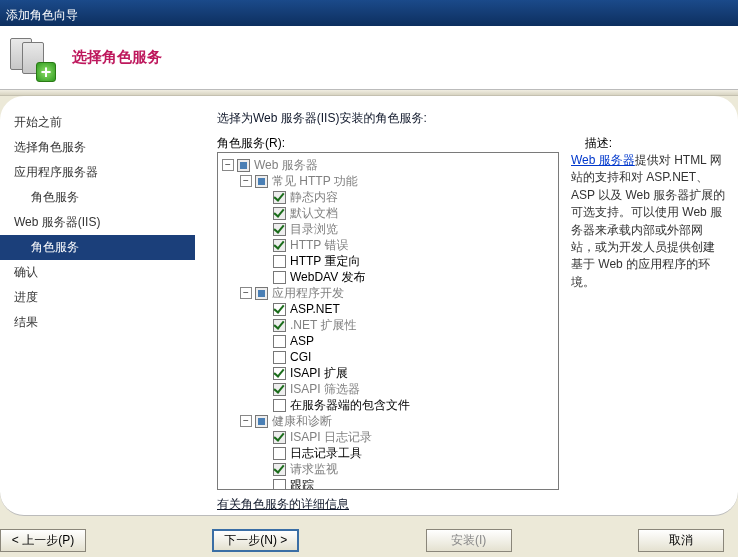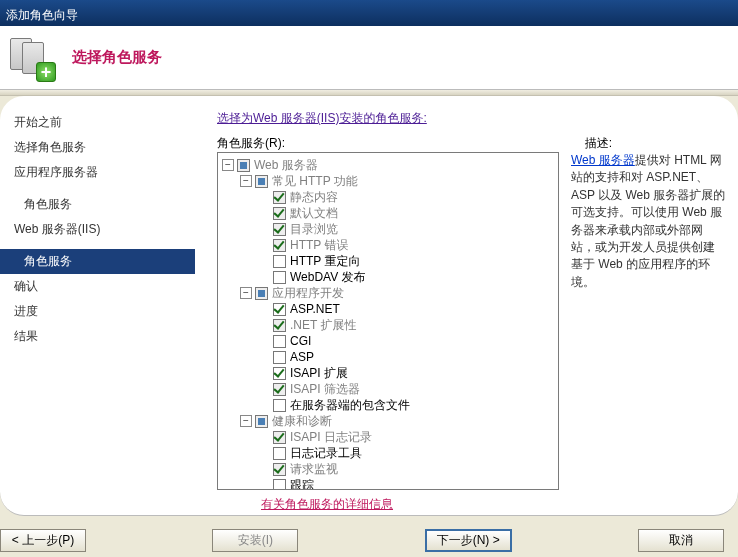--- a/index.html
+++ b/index.html
@@ -10,31 +10,31 @@
 .server-icon .box1, .server-icon .box2 { position: absolute; width: 22px; height: 32px; background: linear-gradient(#e9e9e9,#c7c7c7); border: 1px solid #7a7a7a; border-radius: 2px; }
 .server-icon .box1 { left: 0; top: 2px; }
 .server-icon .box2 { left: 12px; top: 6px; }
 .server-icon .plus { position: absolute; right: -2px; bottom: -2px; width: 20px; height: 20px; background: radial-gradient(#8fe06a,#2f9a1f); border-radius: 3px; color: #fff; font-weight: bold; font-size: 18px; line-height: 18px; text-align: center; border: 1px solid #2a7a15; }
 .header-title { font-size: 15px; font-weight: bold; color: #be185d; text-align: center; }
 .stripe { height: 6px; background: linear-gradient(#f0ede1,#d8d4c2); border-bottom: 1px solid #c4c0b0; }
 .body-area { display: flex; height: 420px; background: #fff; border-bottom: 1px solid #bbb; border-radius: 24px; }
 .sidebar { width: 195px; padding: 14px 0 0 0; border-right: 0; }
 .side-item { padding: 4px 12px 4px 14px; color: #333; cursor: pointer; }
 .side-item.active { background: #1b3f7a; color: #fff; }
-.side-sub { padding-left: 24px; margin-top: 7px; }
+.side-sub { padding-left: 31px; }
 .main { flex: 1; padding: 14px 8px 4px 22px; display: flex; flex-direction: column; }
-.instr { color: #4c1d95; margin-bottom: 8px; text-decoration: underline; }
+.instr { color: #0f172a; margin-bottom: 8px; }
 .instr-row { display: flex; justify-content: space-between; padding-right: 8px; gap: 36px; }
 .tree-desc-row { display: flex; gap: 8px; flex: 1; }
 .tree-wrap { width: 342px; height: 338px; border: 1px solid #7a7a7a; background: #fff; position: relative; overflow: hidden; }
 .tree-scroll { position: absolute; inset: 0; overflow-y: scroll; padding: 4px 2px 4px 4px; }
 .desc { flex: 1; padding: 0 4px; line-height: 1.45; color: #333; }
 .desc a { color: #0038cc; text-decoration: underline; }
 .more-link { margin-top: 6px; }
-.more-link a { color: #be185d; text-decoration: underline; margin-left: 44px; }
+.more-link a { color: #0f172a; text-decoration: underline; }
 .node { white-space: nowrap; line-height: 16px; height: 16px; display: flex; align-items: center; }
 .indent { display: inline-block; width: 18px; height: 16px; }
 .expander { display: inline-flex; width: 12px; height: 12px; border: 1px solid #888; background: #fff; align-items: center; justify-content: center; font-size: 10px; line-height: 10px; color: #333; margin-right: 3px; cursor: pointer; }
 .cb { display: inline-block; width: 13px; height: 13px; border: 1px solid #777; background: #fff; margin-right: 4px; position: relative; vertical-align: middle; }
 .cb.checked::after { content: ""; position: absolute; left: 2px; top: -1px; width: 4px; height: 8px; border: solid #1a6c1a; border-width: 0 2px 2px 0; transform: rotate(40deg); }
 .cb.partial::after { content: ""; position: absolute; left: 2px; top: 2px; right: 2px; bottom: 2px; background: #4a7fb5; }
 .cb.disabled { background: #eee; }
 .node-label { color: #000; }
 .node-label.dim { color: #808080; }
 .footer { height: 49px; background: #ece9d8; display: flex; justify-content: space-between; align-items: center; padding-right: 14px; gap: 6px; }
@@ -156,28 +156,28 @@
               <span class="indent"></span>
               <span class="indent" style="width: 15px;"></span>
               <span class="cb checked disabled"></span>
               <span class="node-label dim">.NET 扩展性</span>
             </div>
             <div class="node">
               <span class="indent"></span>
               <span class="indent"></span>
               <span class="indent" style="width: 15px;"></span>
               <span class="cb "></span>
+              <span class="node-label">ASP</span>
+            </div>
+            <div class="node">
+              <span class="indent"></span>
+              <span class="indent"></span>
+              <span class="indent" style="width: 15px;"></span>
+              <span class="cb "></span>
               <span class="node-label">CGI</span>
-            </div>
-            <div class="node">
-              <span class="indent"></span>
-              <span class="indent"></span>
-              <span class="indent" style="width: 15px;"></span>
-              <span class="cb "></span>
-              <span class="node-label">ASP</span>
             </div>
             <div class="node">
               <span class="indent"></span>
               <span class="indent"></span>
               <span class="indent" style="width: 15px;"></span>
               <span class="cb checked"></span>
               <span class="node-label">ISAPI 扩展</span>
             </div>
             <div class="node">
               <span class="indent"></span>
@@ -234,16 +234,16 @@
       </div>
     </div>
     <div class="more-link">
       <a href="#">有关角色服务的详细信息</a>
     </div>
   </div>
 </div>
 
 <div class="footer">
   <button class="btn">&lt; 上一步(P)</button>
+  <button class="btn default">下一步(N) &gt;</button>
   <button class="btn" disabled="">安装(I)</button>
-  <button class="btn default">下一步(N) &gt;</button>
   <button class="btn">取消</button>
 </div>
 
 </body></html>

